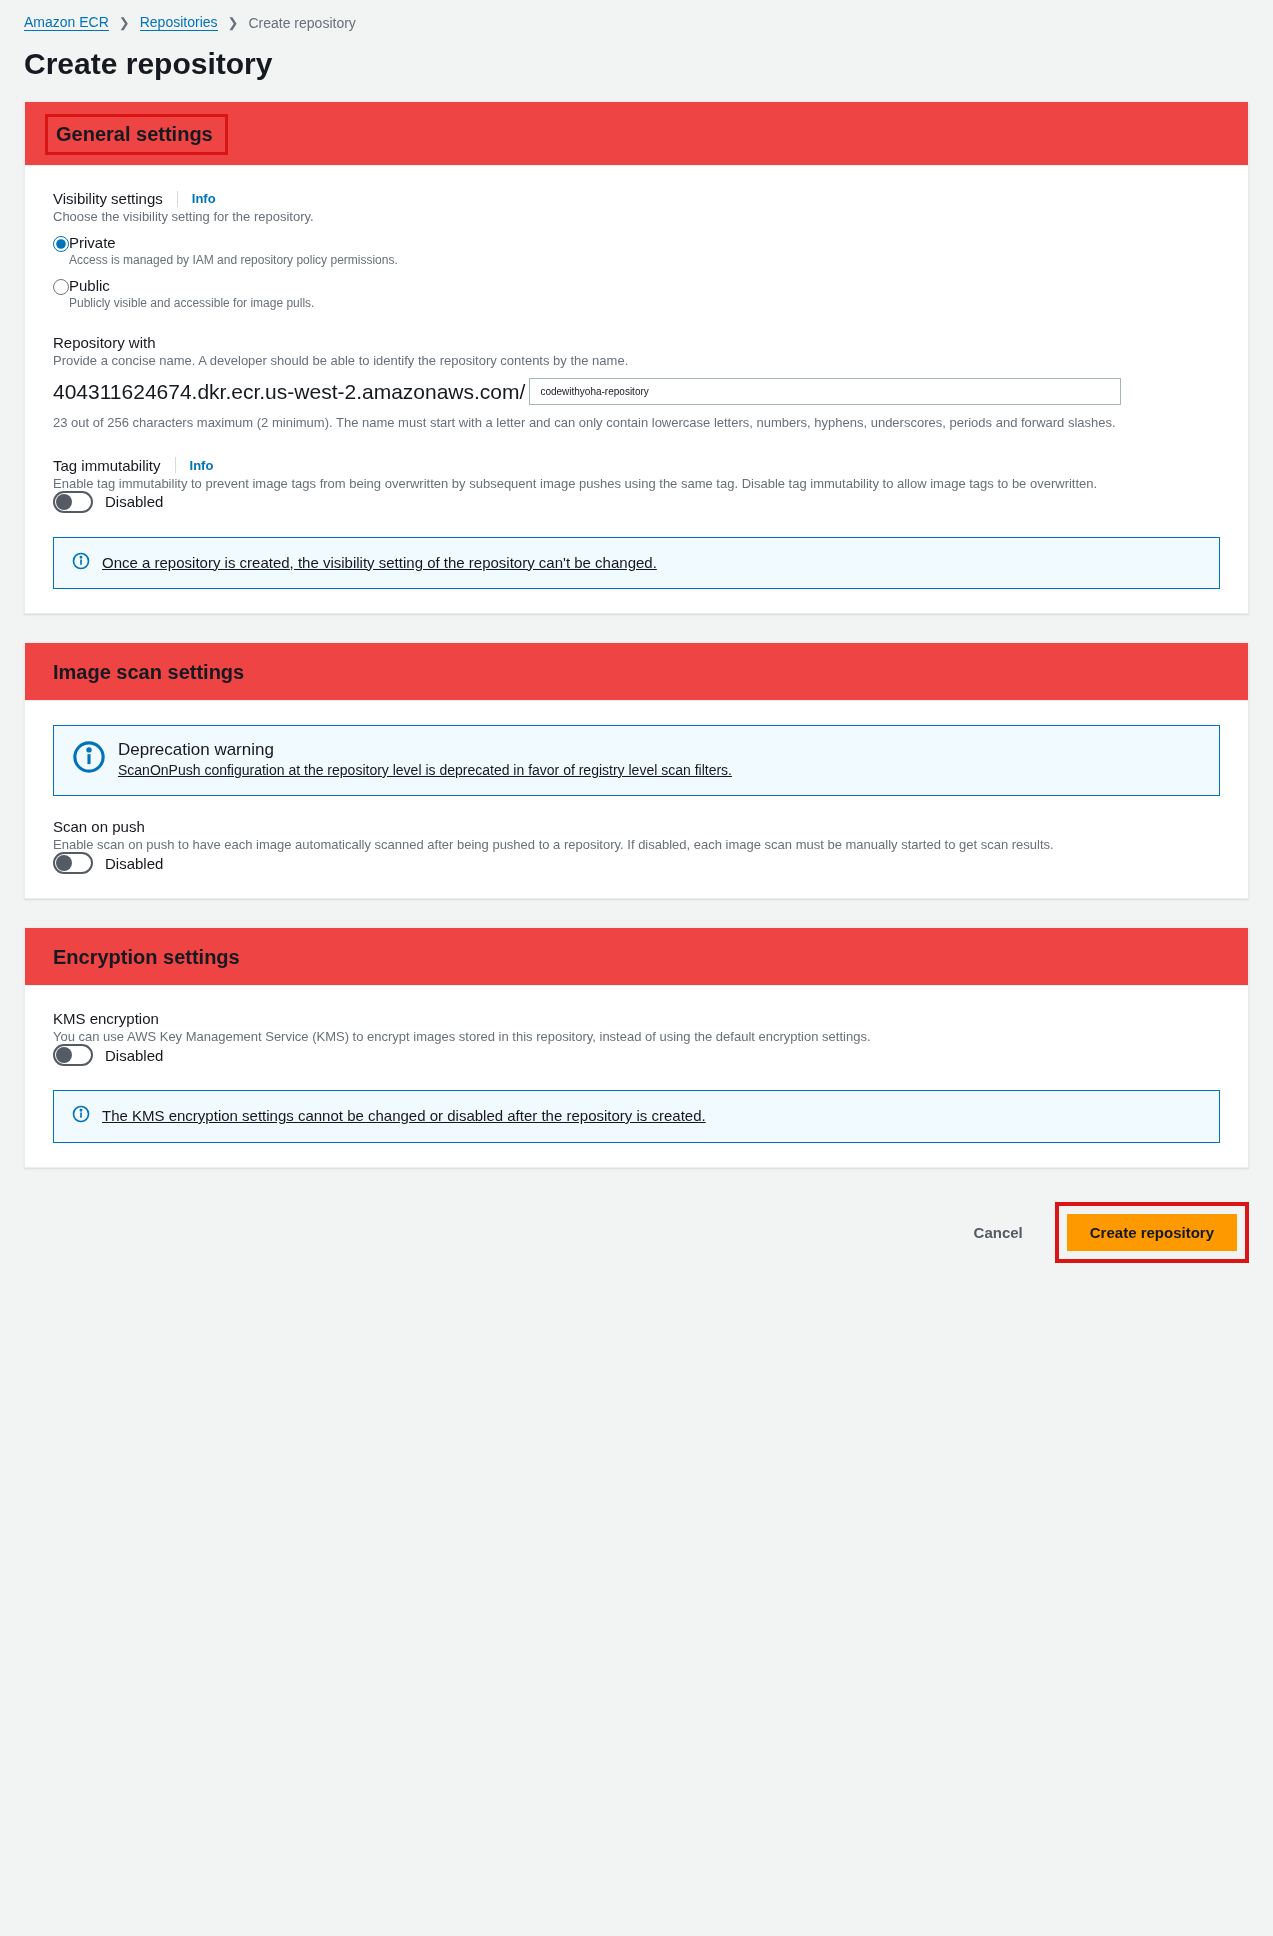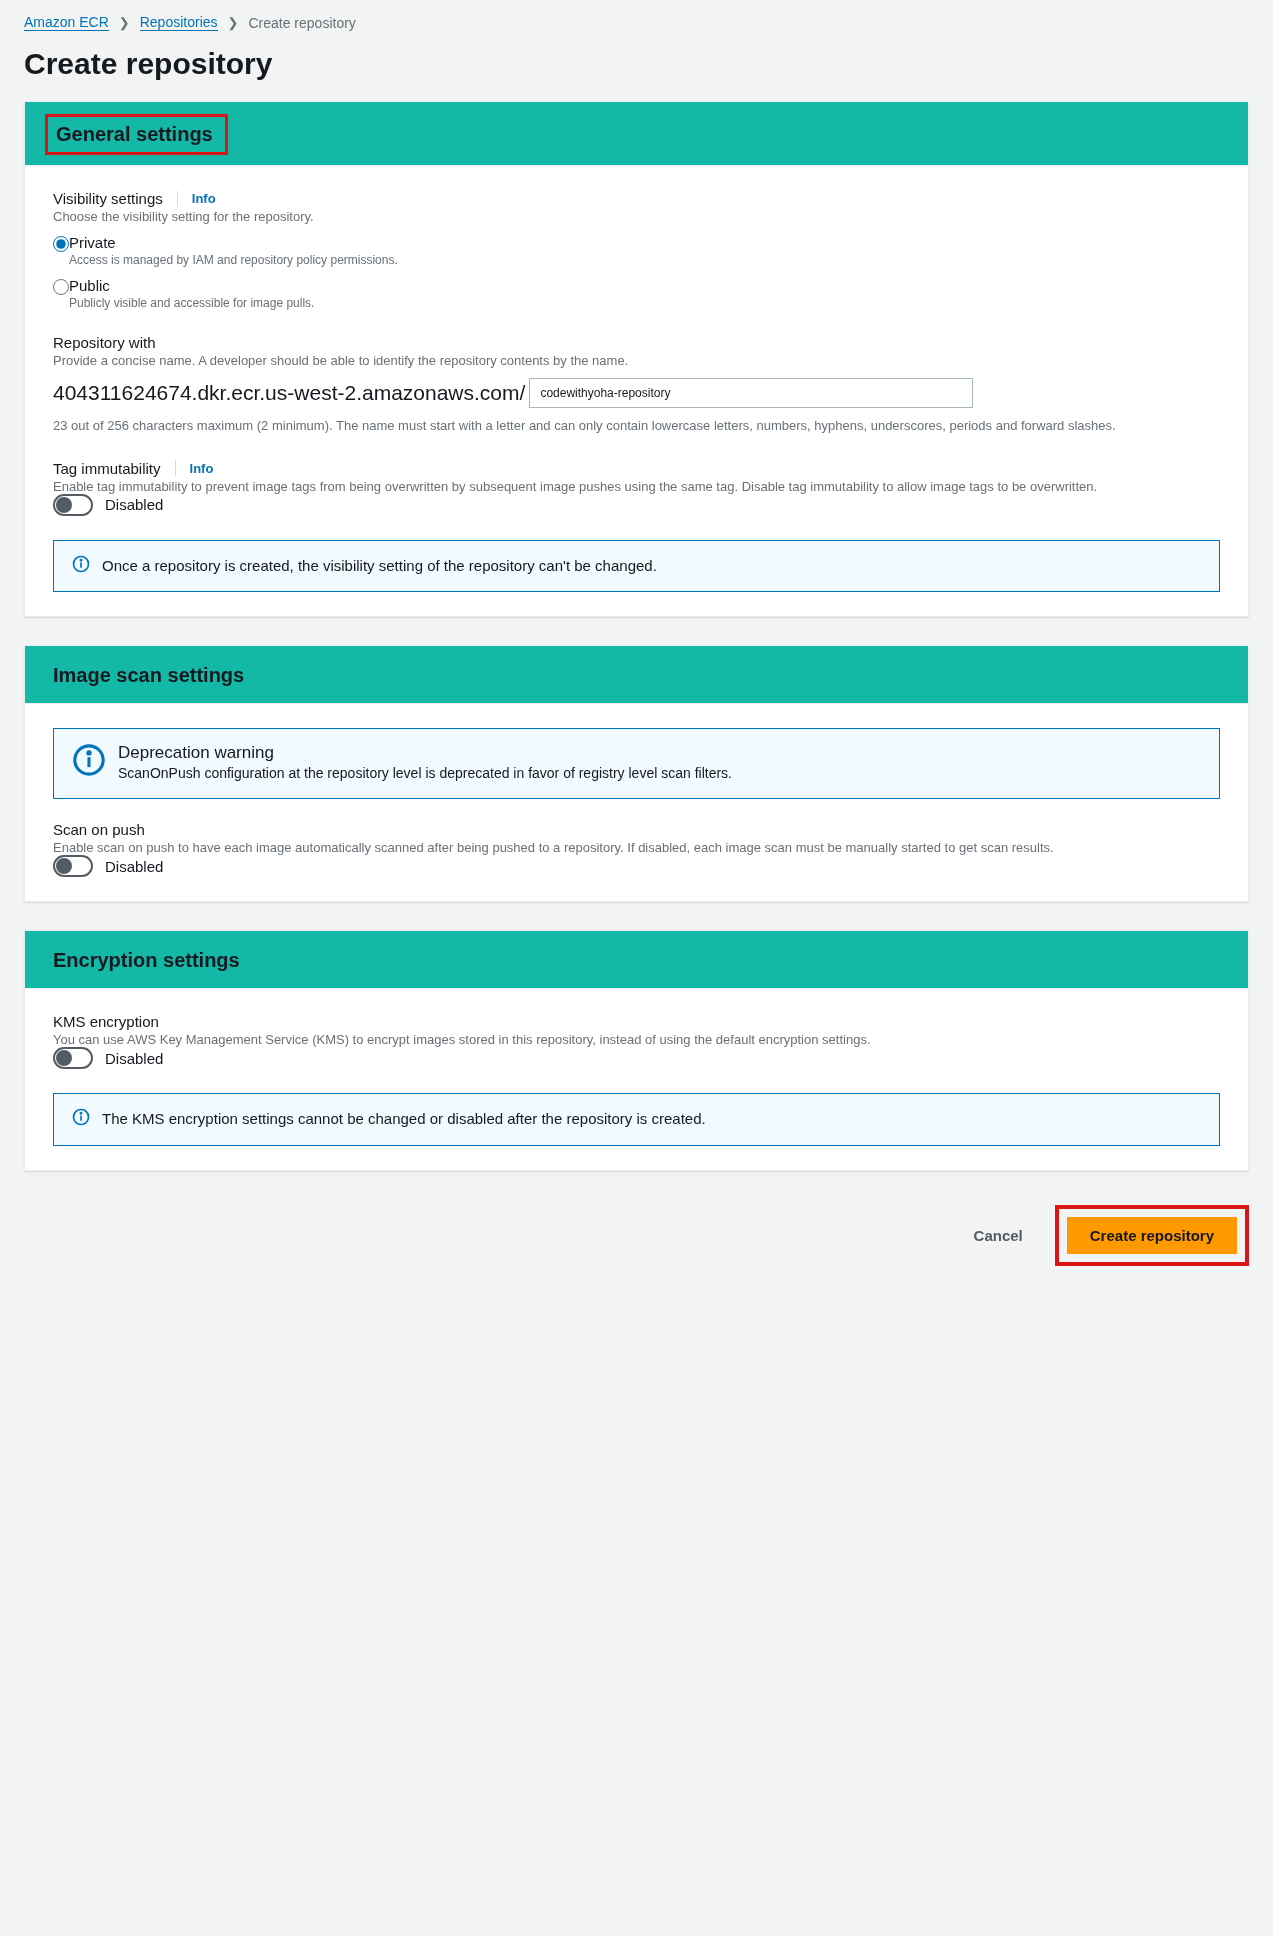--- a/index.html
+++ b/index.html
@@ -28,21 +28,21 @@
   }
   .panel {
     background: #fff;
     border: 1px solid #eaeded;
     box-shadow: 0 1px 1px rgba(0,0,0,0.05), 0 1px 3px rgba(0,0,0,0.05);
     margin-bottom: 28px;
   }
   .panel-header {
     padding: 18px 28px 16px 28px;
     border-bottom: 1px solid #eaeded;
-    background: #14b8a6;
+    background: #ef4444;
   }
   .panel-header h2 {
     font-size: 20px;
     font-weight: 700;
     display: inline-block;
   }
   .highlight-box {
     border: 3px solid #d91515;
     padding: 6px 12px 6px 8px;
     margin: -6px -12px -6px -8px;
@@ -103,22 +103,22 @@
     margin-top: 10px;
   }
   .input-prefix {
     font-size: 21px;
     color: #16191f;
     padding-right: 4px;
   }
   .text-input {
     border: 1px solid #aab7b8;
     padding: 7px 10px;
-    font-size: 12px;
-    width: 444px;
+    font-size: 10px;
+    width: 592px;
     color: #16191f;
   }
   .hint {
     font-size: 13px;
     color: #687078;
     margin-top: 8px;
     line-height: 1.5;
   }
   .toggle-row {
     display: flex;
@@ -155,20 +155,21 @@
     margin-top: 22px;
   }
   .alert-icon {
     color: #0073bb;
     flex-shrink: 0;
   }
   .alert-text {
     font-size: 15px;
     color: #16191f;
     line-height: 1.5;
+    text-decoration: underline;
   }
   .alert-big .alert-icon svg { width: 34px; height: 34px; }
   .alert-big .alert-title {
     font-size: 17px;
     font-weight: 400;
     color: #16191f;
   }
   .alert-big .alert-text { font-size: 14px; }
   .actions {
     display: flex;

